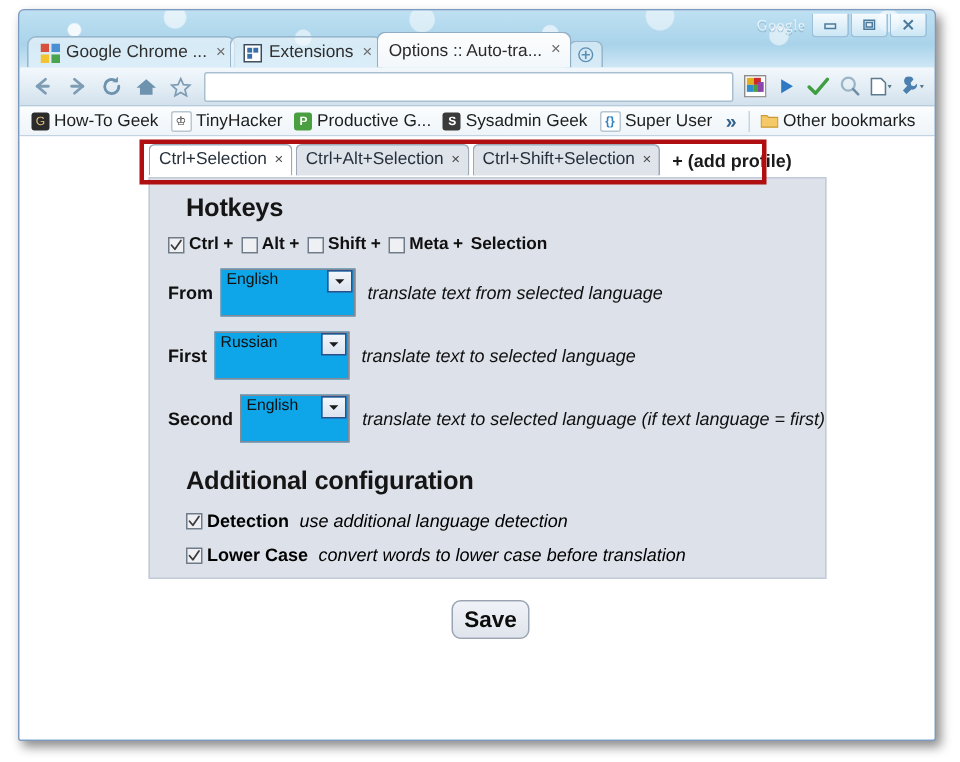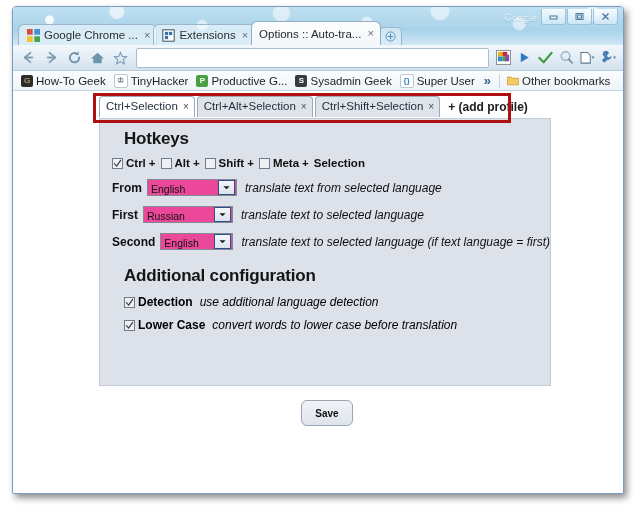--- a/index.html
+++ b/index.html
@@ -252,25 +252,25 @@
   .lang-row {
     display: flex; align-items: center;
     margin-top: 10px;
     font-size: 12px;
   }
   .lang-label {
     font-weight: bold; color: #101010;
     margin-right: 5px;
   }
   .wselect {
-    width: 90px; height: 17px;
-    background: #ec4899;
+    width: 90px; height: 32px;
+    background: #0ea5e9;
     border: 1px solid #848a94;
     box-sizing: border-box;
-    display: flex; align-items: flex-end;
+    display: flex; align-items: flex-start;
     font-size: 10.5px; color: #111;
     padding-left: 3px;
     position: relative;
   }
   .wselect .sel-val { flex: 1 1 auto; overflow: hidden; white-space: nowrap; }
   .wselect .sel-arrow {
     width: 15px; height: 13px;
     margin-right: 1px;
     border: 1px solid #2d4f8a;
     background: linear-gradient(#f4f7fb, #dbe3ee);
@@ -291,21 +291,21 @@
 
   
   #save-button {
     position: absolute;
     left: 288px; top: 308px;
     width: 52px; height: 26px;
     border: 1px solid #9aa4b2;
     border-radius: 6px;
     background: linear-gradient(#f0f3f8, #dfe4ec);
     display: flex; align-items: center; justify-content: center;
-    font-size: 10px; font-weight: bold; color: #0d0d0d;
+    font-size: 15px; font-weight: bold; color: #0d0d0d;
     box-sizing: border-box;
   }
 </style>
 </head>
 <body>
 
 <div id="window-frame">
 
   <div id="titlebar">
     <div id="win-watermark">Google</div>

